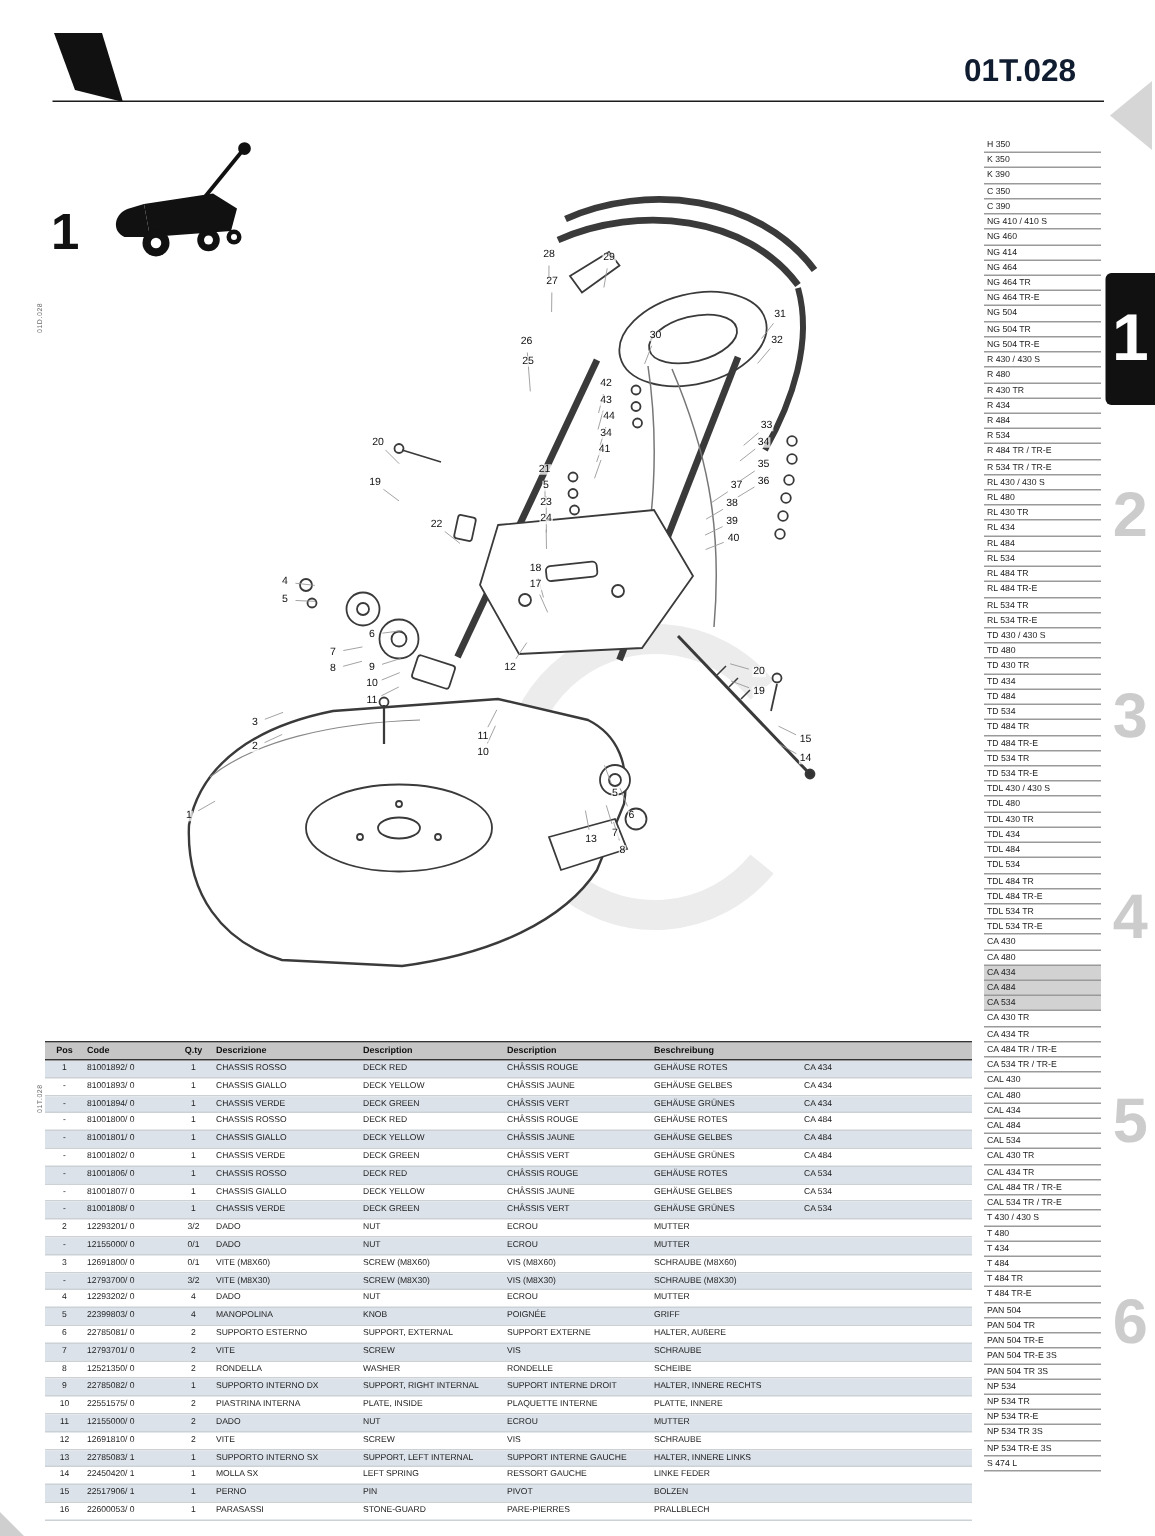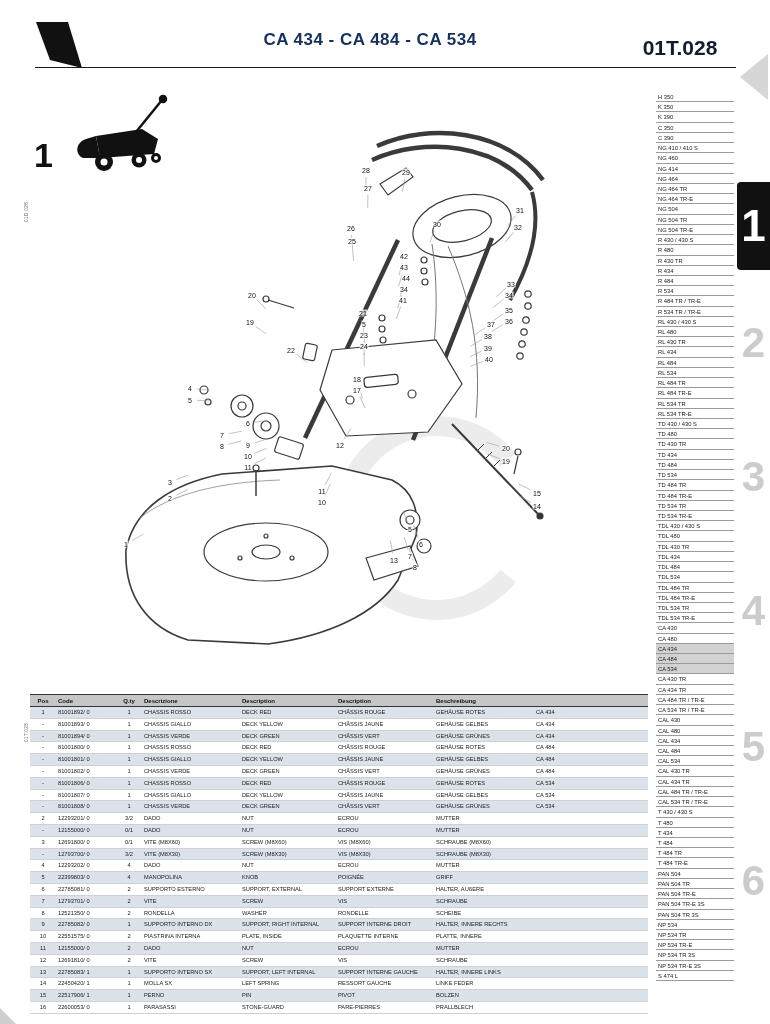--- a/index.html
+++ b/index.html
@@ -83,21 +83,20 @@
   }
 </style>
 </head>
 <body>
 
 <div class="page">
 
   <svg class="logo" width="52" height="50" viewBox="0 0 52 50">
     <polygon points="2,2 34,2 48,48 16,40" fill="#111"></polygon>
   </svg>
-  <div class="page-title">CA 434 - CA 484 - CA 534</div>
   <div class="page-number">01T.028</div>
   <div class="header-rule"></div>
   <svg class="corner-arrow" width="28" height="46" viewBox="0 0 28 46">
     <polygon points="28,0 28,46 0,23" fill="#d6d6d6"></polygon>
   </svg>
 
   <div class="fig-number">1</div>
   <svg class="mower-thumb" width="110" height="90" viewBox="0 0 110 90">
     <g stroke="#111" stroke-width="2.5" fill="none">
       <path d="M 96 8 L 70 40"></path>

